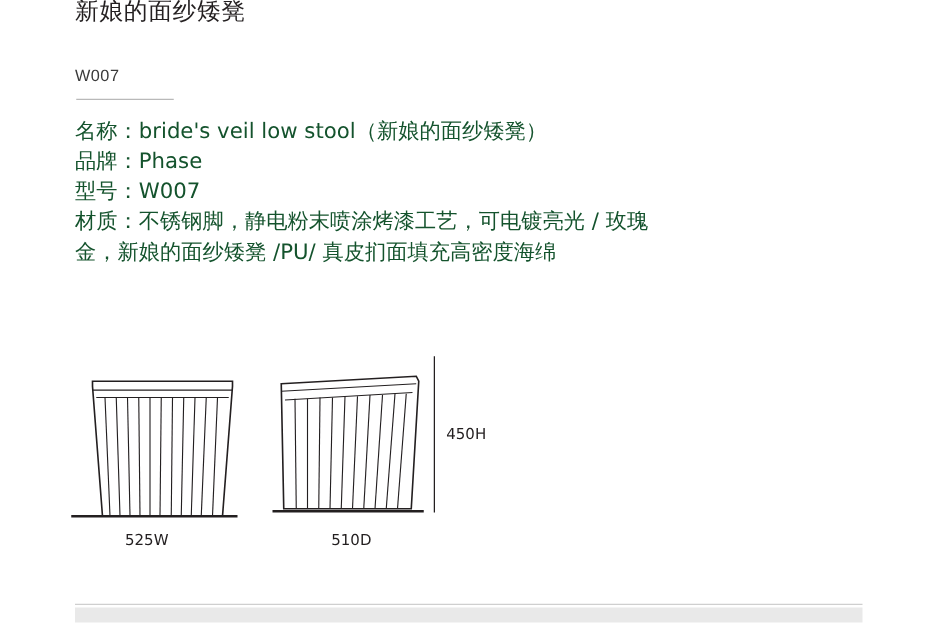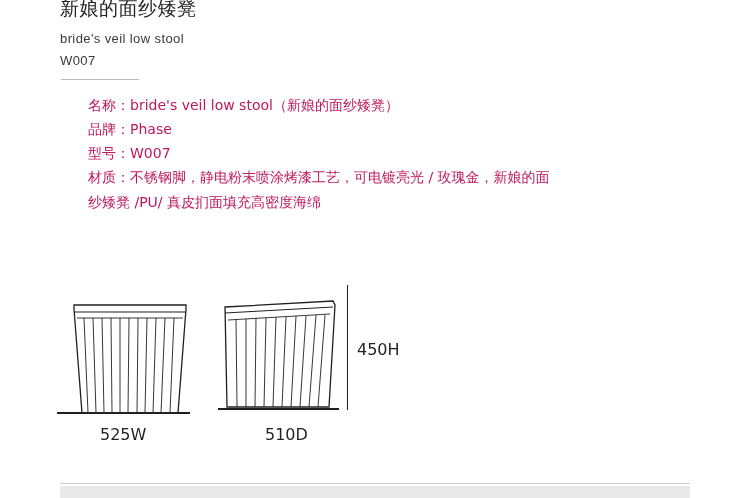--- a/index.html
+++ b/index.html
@@ -51,26 +51,25 @@
     position: absolute;
     left: 61px;
     top: 79px;
     width: 78px;
     height: 1px;
     background: #b9b9b9;
   }
   .spec {
     position: absolute;
     left: 60px;
-    font-size: 14px;
+    font-size: 17px;
     line-height: 24px;
-    color: #be185d;
+    color: #14532d;
     font-family: "DejaVu Sans", sans-serif;
     white-space: nowrap;
-    margin-left: 28px;
   }
   .spec-1 { top: 93px; }
   .spec-2 { top: 117px; }
   .spec-3 { top: 141px; text-align: center; }
   .spec-4 { top: 165px; white-space: normal; width: 470px; line-height: 25px; }
   .spec-5 { top: 215px; }
 
   
   .drawing-area {
     position: absolute;
@@ -80,21 +79,21 @@
     height: 180px;
   }
   .front-view, .side-view {
     position: absolute;
   }
   .front-view { left: 60px; top: 25px; }
   .side-view  { left: 215px; top: 25px; }
 
   .dim-label {
     position: absolute;
-    font-size: 16px;
+    font-size: 12px;
     color: #231f20;
     font-family: "DejaVu Sans", sans-serif;
   }
   .dim-525 { left: 100px; top: 155px; }
   .dim-510 { left: 265px; top: 155px; }
   .dim-450 { left: 357px; top: 70px; }
 
   .baseline {
     position: absolute;
     height: 2px;
@@ -126,21 +125,20 @@
     height: 12px;
     background: #e9e9e9;
   }
 </style>
 </head>
 <body>
 
 <div class="page">
 
   <div class="title-cn">新娘的面纱矮凳</div>
-  <div class="title-en">bride's veil low stool</div>
   <div class="title-model">W007</div>
   <div class="rule"></div>
 
   <div class="spec spec-1">名称：bride's veil low stool（新娘的面纱矮凳）</div>
   <div class="spec spec-2">品牌：Phase</div>
   <div class="spec spec-3">型号：W007</div>
   <div class="spec spec-4">材质：不锈钢脚，静电粉末喷涂烤漆工艺，可电镀亮光 / 玫瑰金，新娘的面纱矮凳 /PU/ 真皮扪面填充高密度海绵</div>
 
   <div class="drawing-area">
 

